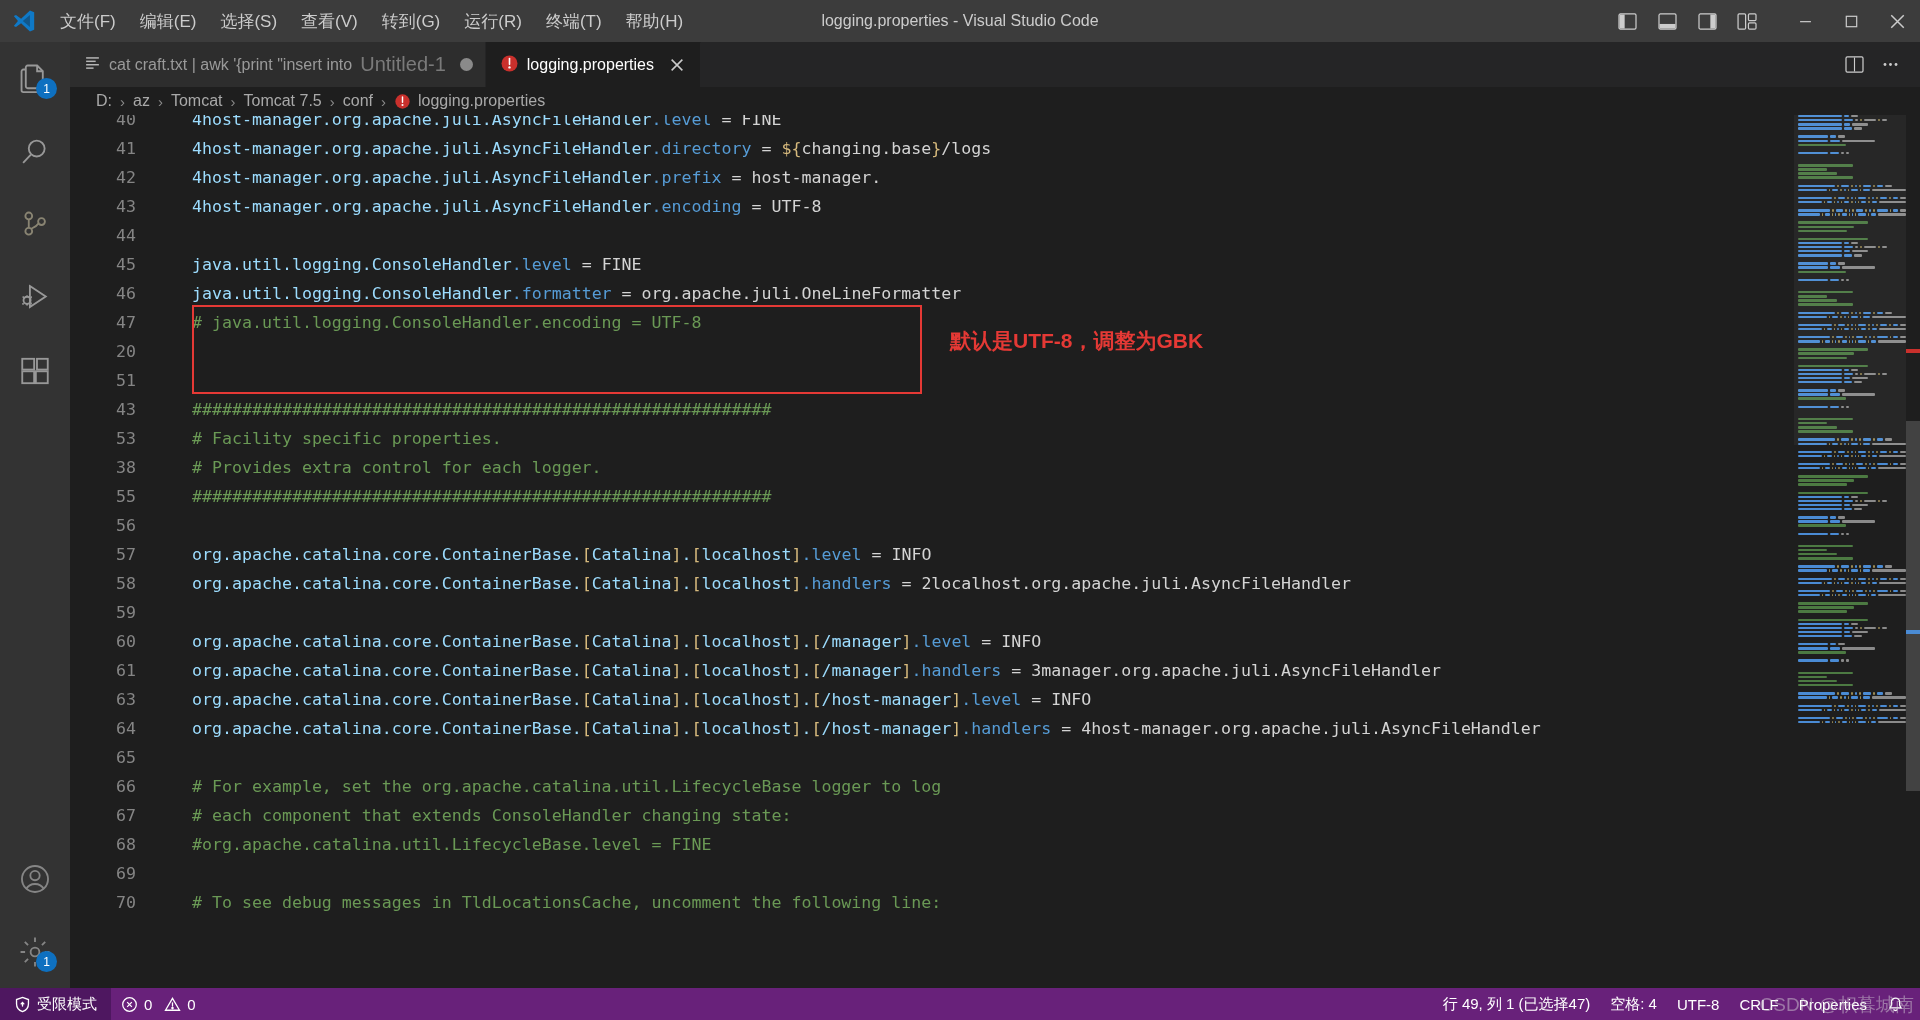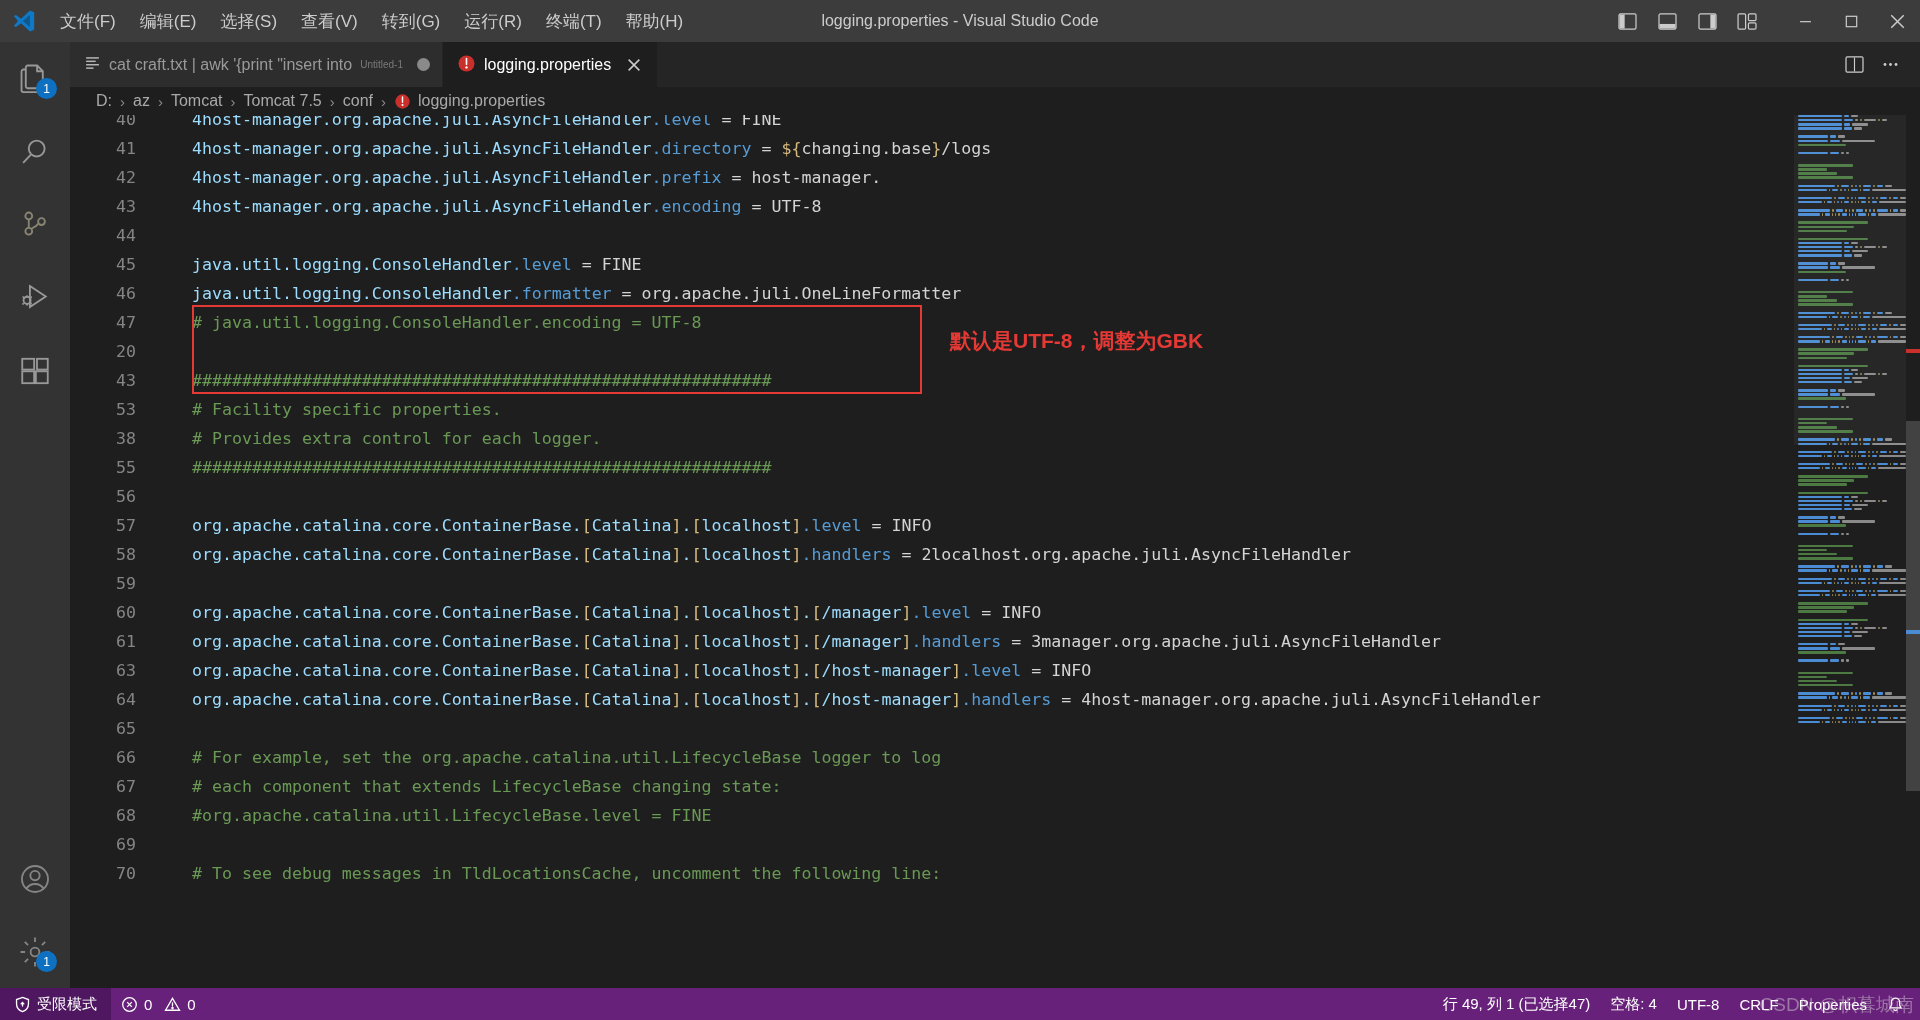--- a/index.html
+++ b/index.html
@@ -57,21 +57,21 @@
 
   .tabsrow { height: 45px; background: #252526; display: flex; flex: 0 0 45px; position: relative; }
   .tabs { display: flex; height: 45px; }
   .tab {
     display: flex; align-items: center; gap: 8px; padding: 0 12px 0 14px;
     height: 45px; background: #2d2d2d; color: #9a9a9a; font-size: 16px;
     border-right: 1px solid #252526; max-width: 460px; white-space: nowrap;
   }
   .tab.active { background: #1e1e1e; color: #ffffff; border-top: 1px solid #1e1e1e; }
   .tab-label { overflow: hidden; text-overflow: ellipsis; }
-  .tab-sub { color: #7a7a7a; font-size: 10px; }
+  .tab-sub { color: #7a7a7a; font-size: 20px; }
   .tab-dirty { width: 13px; height: 13px; border-radius: 50%; background: #8a8a8a; flex: none; margin-left: 6px; }
   .tab-close { width: 22px; height: 22px; display: flex; align-items: center; justify-content: center; color: #cccccc; margin-left: 4px; }
   .tabs-actions { margin-left: auto; display: flex; align-items: center; gap: 4px; padding-right: 14px; }
   .tabs-actions > div { width: 32px; height: 32px; display: flex; align-items: center; justify-content: center; color: #cccccc; }
 
   .breadcrumbs {
     height: 28px; background: #1e1e1e; display: flex; align-items: center;
     padding-left: 24px; gap: 2px; flex: 0 0 28px; color: #a9a9a9; font-size: 16px;
     font-family: "Liberation Sans", sans-serif;
   }
@@ -339,35 +339,36 @@
         <div class="code" id="code-lines" style="top: -10px;">
             <div class="cline"><div class="lnum">40</div><div class="ctext"><span class="c-key">4host-manager.org.apache.juli.AsyncFileHandler</span><span class="c-prop">.level</span><span class="c-val"> = FINE</span></div></div>
             <div class="cline"><div class="lnum">41</div><div class="ctext"><span class="c-key">4host-manager.org.apache.juli.AsyncFileHandler</span><span class="c-prop">.directory</span><span class="c-val"> = </span><span class="c-var">${</span><span class="c-val">changing.base</span><span class="c-var">}</span><span class="c-val">/logs</span></div></div>
             <div class="cline"><div class="lnum">42</div><div class="ctext"><span class="c-key">4host-manager.org.apache.juli.AsyncFileHandler</span><span class="c-prop">.prefix</span><span class="c-val"> = host-manager.</span></div></div>
             <div class="cline"><div class="lnum">43</div><div class="ctext"><span class="c-key">4host-manager.org.apache.juli.AsyncFileHandler</span><span class="c-prop">.encoding</span><span class="c-val"> = UTF-8</span></div></div>
             <div class="cline"><div class="lnum">44</div><div class="ctext"></div></div>
             <div class="cline"><div class="lnum">45</div><div class="ctext"><span class="c-key">java.util.logging.ConsoleHandler</span><span class="c-prop">.level</span><span class="c-val"> = FINE</span></div></div>
             <div class="cline"><div class="lnum">46</div><div class="ctext"><span class="c-key">java.util.logging.ConsoleHandler</span><span class="c-prop">.formatter</span><span class="c-val"> = org.apache.juli.OneLineFormatter</span></div></div>
             <div class="cline"><div class="lnum">47</div><div class="ctext"><span class="c-cmt"># java.util.logging.ConsoleHandler.encoding = UTF-8</span></div></div>
             <div class="cline"><div class="lnum">20</div><div class="ctext"></div></div>
+            <div class="cline"><div class="lnum">51</div><div class="ctext"></div></div>
             <div class="cline"><div class="lnum">43</div><div class="ctext"><span class="c-cmt">##########################################################</span></div></div>
             <div class="cline"><div class="lnum">53</div><div class="ctext"><span class="c-cmt"># Facility specific properties.</span></div></div>
             <div class="cline"><div class="lnum">38</div><div class="ctext"><span class="c-cmt"># Provides extra control for each logger.</span></div></div>
             <div class="cline"><div class="lnum">55</div><div class="ctext"><span class="c-cmt">##########################################################</span></div></div>
             <div class="cline"><div class="lnum">56</div><div class="ctext"></div></div>
             <div class="cline"><div class="lnum">57</div><div class="ctext"><span class="c-key">org.apache.catalina.core.ContainerBase.</span><span class="c-brk">[</span><span class="c-key">Catalina</span><span class="c-brk">]</span><span class="c-key">.</span><span class="c-brk">[</span><span class="c-key">localhost</span><span class="c-brk">]</span><span class="c-prop">.level</span><span class="c-val"> = INFO</span></div></div>
             <div class="cline"><div class="lnum">58</div><div class="ctext"><span class="c-key">org.apache.catalina.core.ContainerBase.</span><span class="c-brk">[</span><span class="c-key">Catalina</span><span class="c-brk">]</span><span class="c-key">.</span><span class="c-brk">[</span><span class="c-key">localhost</span><span class="c-brk">]</span><span class="c-prop">.handlers</span><span class="c-val"> = 2localhost.org.apache.juli.AsyncFileHandler</span></div></div>
             <div class="cline"><div class="lnum">59</div><div class="ctext"></div></div>
             <div class="cline"><div class="lnum">60</div><div class="ctext"><span class="c-key">org.apache.catalina.core.ContainerBase.</span><span class="c-brk">[</span><span class="c-key">Catalina</span><span class="c-brk">]</span><span class="c-key">.</span><span class="c-brk">[</span><span class="c-key">localhost</span><span class="c-brk">]</span><span class="c-key">.</span><span class="c-brk">[</span><span class="c-key">/manager</span><span class="c-brk">]</span><span class="c-prop">.level</span><span class="c-val"> = INFO</span></div></div>
             <div class="cline"><div class="lnum">61</div><div class="ctext"><span class="c-key">org.apache.catalina.core.ContainerBase.</span><span class="c-brk">[</span><span class="c-key">Catalina</span><span class="c-brk">]</span><span class="c-key">.</span><span class="c-brk">[</span><span class="c-key">localhost</span><span class="c-brk">]</span><span class="c-key">.</span><span class="c-brk">[</span><span class="c-key">/manager</span><span class="c-brk">]</span><span class="c-prop">.handlers</span><span class="c-val"> = 3manager.org.apache.juli.AsyncFileHandler</span></div></div>
             <div class="cline"><div class="lnum">63</div><div class="ctext"><span class="c-key">org.apache.catalina.core.ContainerBase.</span><span class="c-brk">[</span><span class="c-key">Catalina</span><span class="c-brk">]</span><span class="c-key">.</span><span class="c-brk">[</span><span class="c-key">localhost</span><span class="c-brk">]</span><span class="c-key">.</span><span class="c-brk">[</span><span class="c-key">/host-manager</span><span class="c-brk">]</span><span class="c-prop">.level</span><span class="c-val"> = INFO</span></div></div>
             <div class="cline"><div class="lnum">64</div><div class="ctext"><span class="c-key">org.apache.catalina.core.ContainerBase.</span><span class="c-brk">[</span><span class="c-key">Catalina</span><span class="c-brk">]</span><span class="c-key">.</span><span class="c-brk">[</span><span class="c-key">localhost</span><span class="c-brk">]</span><span class="c-key">.</span><span class="c-brk">[</span><span class="c-key">/host-manager</span><span class="c-brk">]</span><span class="c-prop">.handlers</span><span class="c-val"> = 4host-manager.org.apache.juli.AsyncFileHandler</span></div></div>
             <div class="cline"><div class="lnum">65</div><div class="ctext"></div></div>
             <div class="cline"><div class="lnum">66</div><div class="ctext"><span class="c-cmt"># For example, set the org.apache.catalina.util.LifecycleBase logger to log</span></div></div>
-            <div class="cline"><div class="lnum">67</div><div class="ctext"><span class="c-cmt"># each component that extends LifecycleBase changing state:</span></div></div>
+            <div class="cline"><div class="lnum">67</div><div class="ctext"><span class="c-cmt"># each component that extends ConsoleHandler changing state:</span></div></div>
             <div class="cline"><div class="lnum">68</div><div class="ctext"><span class="c-cmt">#org.apache.catalina.util.LifecycleBase.level = FINE</span></div></div>
             <div class="cline"><div class="lnum">69</div><div class="ctext"></div></div>
             <div class="cline"><div class="lnum">70</div><div class="ctext"><span class="c-cmt"># To see debug messages in TldLocationsCache, uncomment the following line:</span></div></div>
           </div>
 
         <div class="redbox" id="redbox" style="left: 122px; top: 190px; width: 730px; height: 89px;"></div>
         <div class="annot" id="annot" style="left: 880px; top: 212px;">默认是UTF-8，调整为GBK</div>
 
         <div class="minimap" id="minimap">
           <div class="mm-slider"></div>

